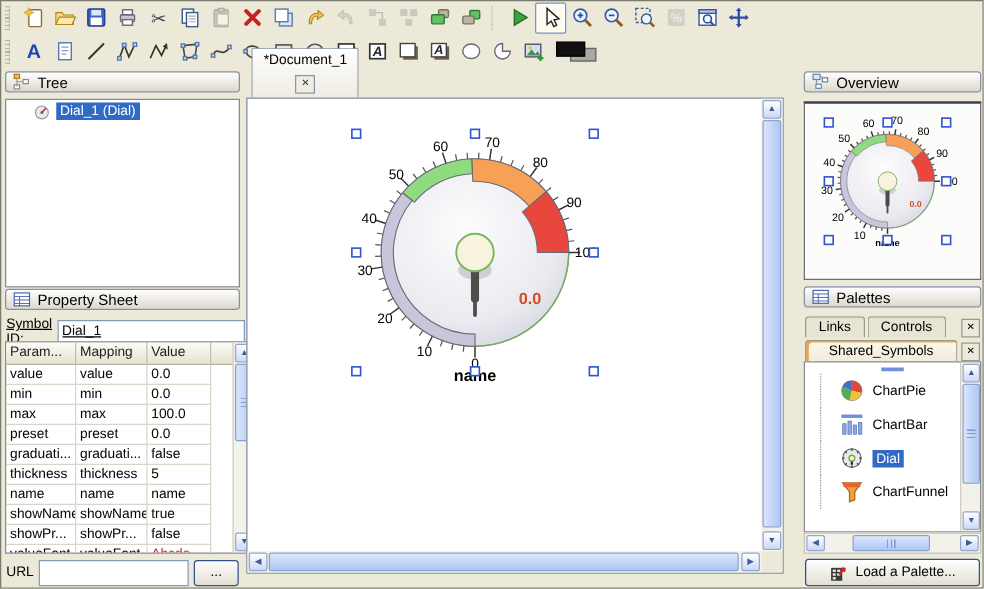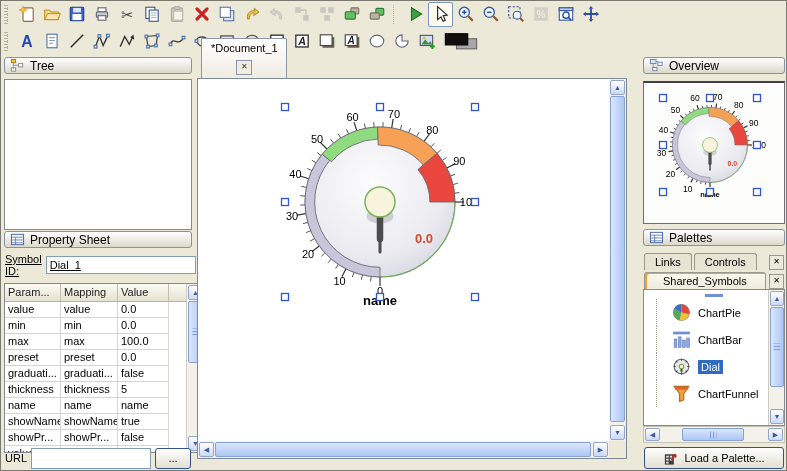--- a/index.html
+++ b/index.html
@@ -458,34 +458,42 @@
   <div class="phead" style="left:3px; top:56px; width:188px;">
     <svg viewBox="0 0 16 16">
         <rect x="1.5" y="1.5" width="4.5" height="3.5" fill="#f5c33b" stroke="#a8781a"></rect>
         <rect x="1.5" y="10.5" width="4.5" height="3.5" fill="#fff" stroke="#8a8a8a"></rect>
         <rect x="9" y="6" width="4.5" height="3.5" fill="#fff" stroke="#8a8a8a"></rect>
         <path d="M3.7 5v7M3.7 7.7h5.3" stroke="#9a9a9a" fill="none"></path>
       </svg>
     <span>Tree</span>
   </div>
   <div class="pbody" style="left:3px; top:78px; width:188px; height:151px;">
+    <div class="trow child">
+      <svg viewBox="0 0 16 16">
+          <circle cx="8" cy="8.5" r="5.5" fill="#e9e9ee" stroke="#999"></circle>
+          <path d="M8 8.5 L11.4 4.8" stroke="#cc3333" stroke-width="1.4"></path>
+          <circle cx="8" cy="8.5" r="1.3" fill="#666"></circle>
+        </svg>
+      <span class="sel">Dial_1 (Dial)</span>
+    </div>
   </div>
 
   <div class="phead" style="left:3px; top:230px; width:188px;">
     <svg viewBox="0 0 16 16">
         <rect x="1.5" y="2.5" width="13" height="11" fill="#fff" stroke="#4466aa"></rect>
         <path d="M1.5 5.5h13M1.5 8.5h13M1.5 11.5h13M6 5.5v8" stroke="#4466aa" stroke-width=".8"></path>
       </svg>
     <span>Property Sheet</span>
   </div>
   <div id="symbol-row" style="left:4px; top:252px; width:187px;">
     <span>Symbol ID:</span>
     <input class="xpinput" style="flex: 1 1 0%; margin-right: 2px;" value="Dial_1">
   </div>
-  <div id="prop-table" style="left:3px; top:282px; width:200px; height:170px;">
+  <div id="prop-table" style="left:3px; top:272px; width:200px; height:170px;">
     <div id="prop-rows">
         <div class="prow phdr">
           <div>Param...</div>
           <div>Mapping</div>
           <div>Value</div>
         </div>
         <div class="prow">
           <div>value</div>
           <div>value</div>
           <div>0.0</div>

